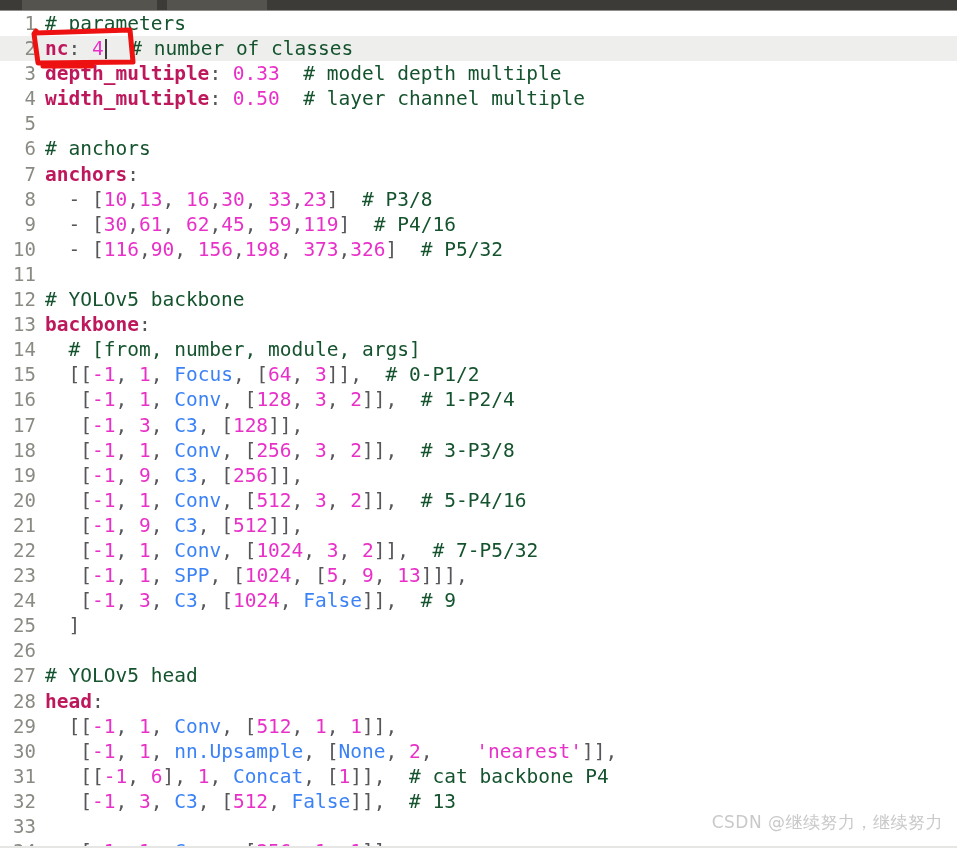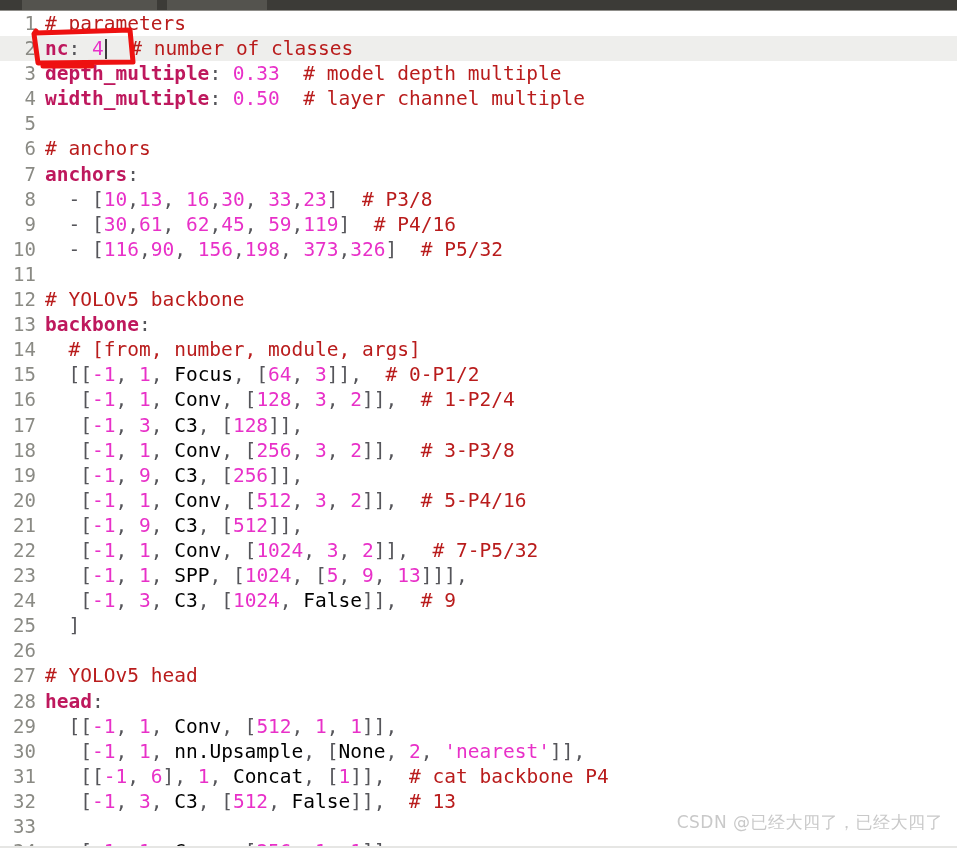--- a/index.html
+++ b/index.html
@@ -45,26 +45,26 @@
     color:#8a8a84;font-size:19px;
     padding-right:0;user-select:none;
   }
   .code{
     padding-left:9px;
     white-space:pre;
     color:#4a4a46;
   }
 
   
-  .cmt   {color:#b91c1c;}          
+  .cmt   {color:#14532d;}          
   .key   {color:#be185d;font-weight:bold;} 
   .punct {color:#55555a;}          
   .num   {color:#e830c8;}          
-  .mod   {color:#000000;}          
-  .str   {color:#e830c8;}          
+  .mod   {color:#3b82f6;}          
+  .str   {color:#e830c8;margin-left:32px;}          
   .dash  {color:#55555a;}
 
   
   .caret{
     display:inline-block;width:2px;height:20px;
     background:#3a3a3a;vertical-align:-4px;margin:0 0 0 1px;
   }
 
   
   #annotation{
@@ -94,15 +94,15 @@
   <div id="tabbar-underline"></div>
 </div>
 
 <div id="editor"><div class="row"><span class="lineno">1</span><span class="code"><span class="cmt"># parameters</span></span></div><div class="row hl"><span class="lineno">2</span><span class="code"><span class="key">nc</span><span class="punct">:</span><span class="punct"> </span><span class="num">4</span><span class="caret"></span><span class="punct">  </span><span class="cmt"># number of classes</span></span></div><div class="row"><span class="lineno">3</span><span class="code"><span class="key">depth_multiple</span><span class="punct">: </span><span class="num">0.33</span><span class="punct">  </span><span class="cmt"># model depth multiple</span></span></div><div class="row"><span class="lineno">4</span><span class="code"><span class="key">width_multiple</span><span class="punct">: </span><span class="num">0.50</span><span class="punct">  </span><span class="cmt"># layer channel multiple</span></span></div><div class="row"><span class="lineno">5</span><span class="code"></span></div><div class="row"><span class="lineno">6</span><span class="code"><span class="cmt"># anchors</span></span></div><div class="row"><span class="lineno">7</span><span class="code"><span class="key">anchors</span><span class="punct">:</span></span></div><div class="row"><span class="lineno">8</span><span class="code"><span class="dash">  - </span><span class="punct">[</span><span class="num">10</span><span class="punct">,</span><span class="num">13</span><span class="punct">, </span><span class="num">16</span><span class="punct">,</span><span class="num">30</span><span class="punct">, </span><span class="num">33</span><span class="punct">,</span><span class="num">23</span><span class="punct">]</span><span class="punct">  </span><span class="cmt"># P3/8</span></span></div><div class="row"><span class="lineno">9</span><span class="code"><span class="dash">  - </span><span class="punct">[</span><span class="num">30</span><span class="punct">,</span><span class="num">61</span><span class="punct">, </span><span class="num">62</span><span class="punct">,</span><span class="num">45</span><span class="punct">, </span><span class="num">59</span><span class="punct">,</span><span class="num">119</span><span class="punct">]</span><span class="punct">  </span><span class="cmt"># P4/16</span></span></div><div class="row"><span class="lineno">10</span><span class="code"><span class="dash">  - </span><span class="punct">[</span><span class="num">116</span><span class="punct">,</span><span class="num">90</span><span class="punct">, </span><span class="num">156</span><span class="punct">,</span><span class="num">198</span><span class="punct">, </span><span class="num">373</span><span class="punct">,</span><span class="num">326</span><span class="punct">]</span><span class="punct">  </span><span class="cmt"># P5/32</span></span></div><div class="row"><span class="lineno">11</span><span class="code"></span></div><div class="row"><span class="lineno">12</span><span class="code"><span class="cmt"># YOLOv5 backbone</span></span></div><div class="row"><span class="lineno">13</span><span class="code"><span class="key">backbone</span><span class="punct">:</span></span></div><div class="row"><span class="lineno">14</span><span class="code"><span class="punct">  </span><span class="cmt"># [from, number, module, args]</span></span></div><div class="row"><span class="lineno">15</span><span class="code"><span class="punct">  [[</span><span class="num">-1</span><span class="punct">, </span><span class="num">1</span><span class="punct">, </span><span class="mod">Focus</span><span class="punct">, [</span><span class="num">64</span><span class="punct">, </span><span class="num">3</span><span class="punct">]],</span><span class="punct">  </span><span class="cmt"># 0-P1/2</span></span></div><div class="row"><span class="lineno">16</span><span class="code"><span class="punct">   [</span><span class="num">-1</span><span class="punct">, </span><span class="num">1</span><span class="punct">, </span><span class="mod">Conv</span><span class="punct">, [</span><span class="num">128</span><span class="punct">, </span><span class="num">3</span><span class="punct">, </span><span class="num">2</span><span class="punct">]],</span><span class="punct">  </span><span class="cmt"># 1-P2/4</span></span></div><div class="row"><span class="lineno">17</span><span class="code"><span class="punct">   [</span><span class="num">-1</span><span class="punct">, </span><span class="num">3</span><span class="punct">, </span><span class="mod">C3</span><span class="punct">, [</span><span class="num">128</span><span class="punct">]],</span></span></div><div class="row"><span class="lineno">18</span><span class="code"><span class="punct">   [</span><span class="num">-1</span><span class="punct">, </span><span class="num">1</span><span class="punct">, </span><span class="mod">Conv</span><span class="punct">, [</span><span class="num">256</span><span class="punct">, </span><span class="num">3</span><span class="punct">, </span><span class="num">2</span><span class="punct">]],</span><span class="punct">  </span><span class="cmt"># 3-P3/8</span></span></div><div class="row"><span class="lineno">19</span><span class="code"><span class="punct">   [</span><span class="num">-1</span><span class="punct">, </span><span class="num">9</span><span class="punct">, </span><span class="mod">C3</span><span class="punct">, [</span><span class="num">256</span><span class="punct">]],</span></span></div><div class="row"><span class="lineno">20</span><span class="code"><span class="punct">   [</span><span class="num">-1</span><span class="punct">, </span><span class="num">1</span><span class="punct">, </span><span class="mod">Conv</span><span class="punct">, [</span><span class="num">512</span><span class="punct">, </span><span class="num">3</span><span class="punct">, </span><span class="num">2</span><span class="punct">]],</span><span class="punct">  </span><span class="cmt"># 5-P4/16</span></span></div><div class="row"><span class="lineno">21</span><span class="code"><span class="punct">   [</span><span class="num">-1</span><span class="punct">, </span><span class="num">9</span><span class="punct">, </span><span class="mod">C3</span><span class="punct">, [</span><span class="num">512</span><span class="punct">]],</span></span></div><div class="row"><span class="lineno">22</span><span class="code"><span class="punct">   [</span><span class="num">-1</span><span class="punct">, </span><span class="num">1</span><span class="punct">, </span><span class="mod">Conv</span><span class="punct">, [</span><span class="num">1024</span><span class="punct">, </span><span class="num">3</span><span class="punct">, </span><span class="num">2</span><span class="punct">]],</span><span class="punct">  </span><span class="cmt"># 7-P5/32</span></span></div><div class="row"><span class="lineno">23</span><span class="code"><span class="punct">   [</span><span class="num">-1</span><span class="punct">, </span><span class="num">1</span><span class="punct">, </span><span class="mod">SPP</span><span class="punct">, [</span><span class="num">1024</span><span class="punct">, [</span><span class="num">5</span><span class="punct">, </span><span class="num">9</span><span class="punct">, </span><span class="num">13</span><span class="punct">]]],</span></span></div><div class="row"><span class="lineno">24</span><span class="code"><span class="punct">   [</span><span class="num">-1</span><span class="punct">, </span><span class="num">3</span><span class="punct">, </span><span class="mod">C3</span><span class="punct">, [</span><span class="num">1024</span><span class="punct">, </span><span class="mod">False</span><span class="punct">]],</span><span class="punct">  </span><span class="cmt"># 9</span></span></div><div class="row"><span class="lineno">25</span><span class="code"><span class="punct">  ]</span></span></div><div class="row"><span class="lineno">26</span><span class="code"></span></div><div class="row"><span class="lineno">27</span><span class="code"><span class="cmt"># YOLOv5 head</span></span></div><div class="row"><span class="lineno">28</span><span class="code"><span class="key">head</span><span class="punct">:</span></span></div><div class="row"><span class="lineno">29</span><span class="code"><span class="punct">  [[</span><span class="num">-1</span><span class="punct">, </span><span class="num">1</span><span class="punct">, </span><span class="mod">Conv</span><span class="punct">, [</span><span class="num">512</span><span class="punct">, </span><span class="num">1</span><span class="punct">, </span><span class="num">1</span><span class="punct">]],</span></span></div><div class="row"><span class="lineno">30</span><span class="code"><span class="punct">   [</span><span class="num">-1</span><span class="punct">, </span><span class="num">1</span><span class="punct">, </span><span class="mod">nn.Upsample</span><span class="punct">, [</span><span class="mod">None</span><span class="punct">, </span><span class="num">2</span><span class="punct">, </span><span class="str">'nearest'</span><span class="punct">]],</span></span></div><div class="row"><span class="lineno">31</span><span class="code"><span class="punct">   [[</span><span class="num">-1</span><span class="punct">, </span><span class="num">6</span><span class="punct">], </span><span class="num">1</span><span class="punct">, </span><span class="mod">Concat</span><span class="punct">, [</span><span class="num">1</span><span class="punct">]],</span><span class="punct">  </span><span class="cmt"># cat backbone P4</span></span></div><div class="row"><span class="lineno">32</span><span class="code"><span class="punct">   [</span><span class="num">-1</span><span class="punct">, </span><span class="num">3</span><span class="punct">, </span><span class="mod">C3</span><span class="punct">, [</span><span class="num">512</span><span class="punct">, </span><span class="mod">False</span><span class="punct">]],</span><span class="punct">  </span><span class="cmt"># 13</span></span></div><div class="row"><span class="lineno">33</span><span class="code"></span></div><div class="row"><span class="lineno">34</span><span class="code"><span class="punct">   [</span><span class="num">-1</span><span class="punct">, </span><span class="num">1</span><span class="punct">, </span><span class="mod">Conv</span><span class="punct">, [</span><span class="num">256</span><span class="punct">, </span><span class="num">1</span><span class="punct">, </span><span class="num">1</span><span class="punct">]],</span></span></div></div>
 
 <svg id="annotation" viewBox="0 0 120 48" width="120" height="48" xmlns="http://www.w3.org/2000/svg">
   <path d="M 10,11 L 104,8 L 107,40 L 12,41 L 8,12 L 10,9" fill="none" stroke="#ee1111" stroke-width="5" stroke-linecap="round" stroke-linejoin="round"></path>
   <path d="M 17,44 L 66,44" fill="none" stroke="#ee1111" stroke-width="5" stroke-linecap="round"></path>
 </svg>
 
-<div id="watermark">CSDN @已经大四了，已经大四了</div>
+<div id="watermark">CSDN @继续努力，继续努力</div>
 
 <div id="bottomline"></div>
 
 </body></html>

